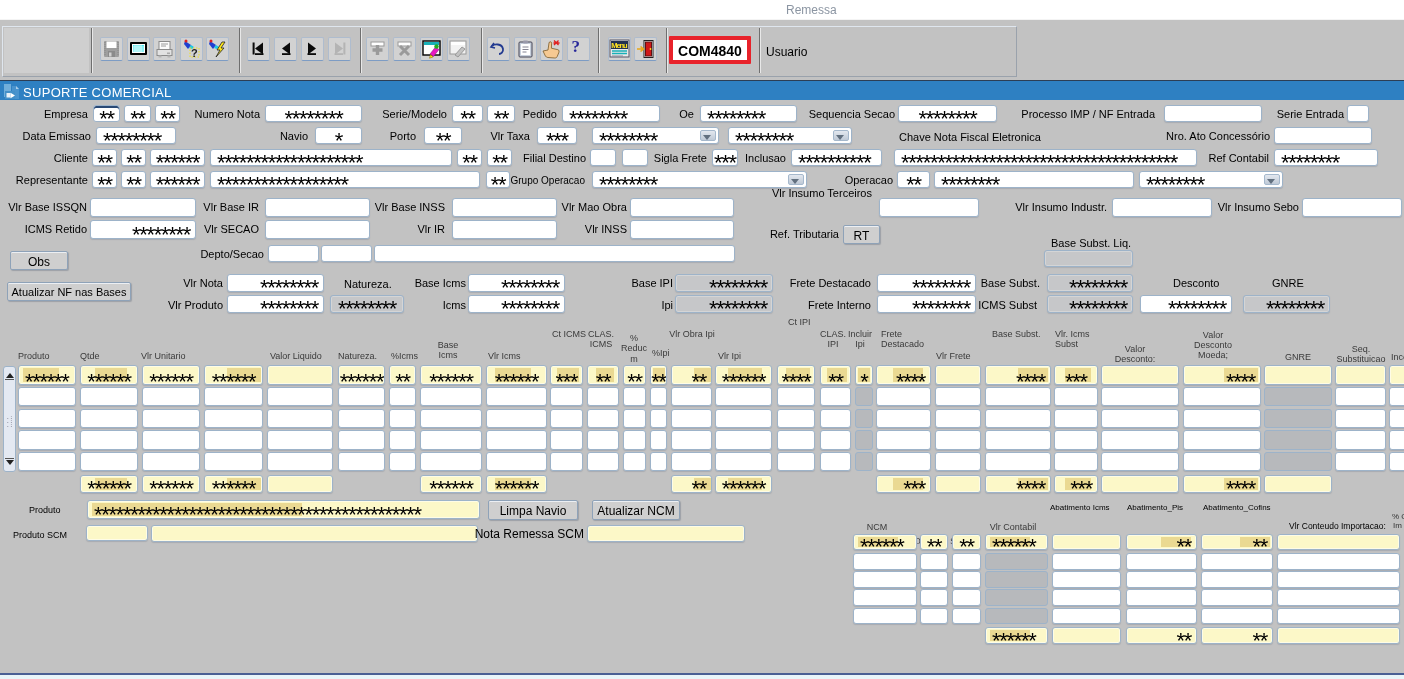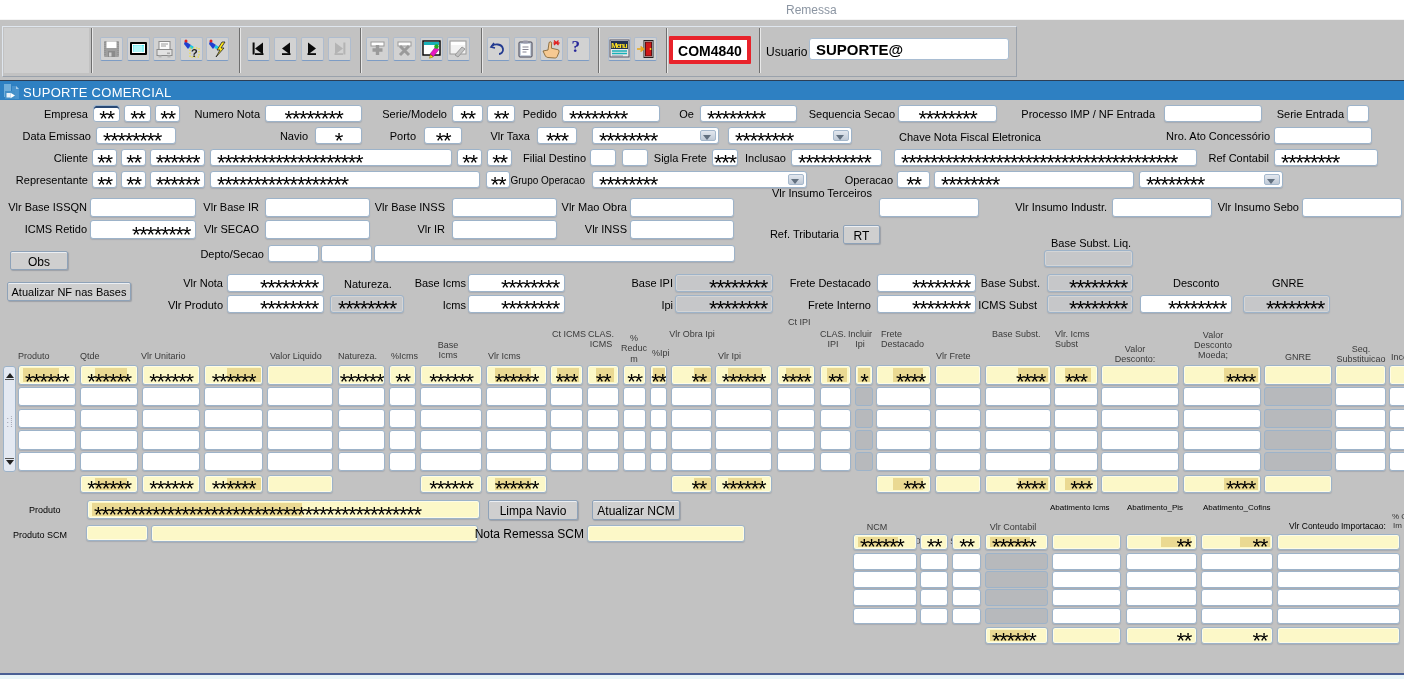--- a/index.html
+++ b/index.html
@@ -184,21 +184,20 @@
             <rect x="10.5" y="4" width="6" height="14" fill="#d01818" stroke="#601010"></rect>
             <circle cx="15.5" cy="11" r=".9" fill="#ffe020"></circle>
             <path d="M2 11 h6 M5.5 8.5 l3 2.5 -3 2.5" stroke="#e8a818" stroke-width="1.6" fill="none"></path>
           </svg>
         </div>
       </div>
   <div id="redbox">
         <div id="redboxin">COM4840</div>
       </div>
       <div id="usrlab">Usuario</div>
-      <div id="usrfld">SUPORTE@</div>
     </div>
   <div id="bluebar">
     <svg id="bicon" style="position:absolute;left:3px;top:3px" width="17" height="16" viewBox="0 0 17 16">
       <path d="M1 0 h7 v13 h-7 z" fill="#71aeda"></path>
       <path d="M9 2 h4 l3 3 v10 h-7 z" fill="#4d97cf" opacity=".85"></path>
       <path d="M13 2 l3 3 h-3 z" fill="#a9cde9"></path>
       <rect x="2" y="7" width="10" height="8" fill="#4490c8"></rect>
       <path d="M3.5 9 h4 v4.5 h-4 z" fill="#e8f1f8"></path>
       <path d="M7.5 8.8 l4.5 2.7 -4.5 2.7 z" fill="#fff"></path>
     </svg>

